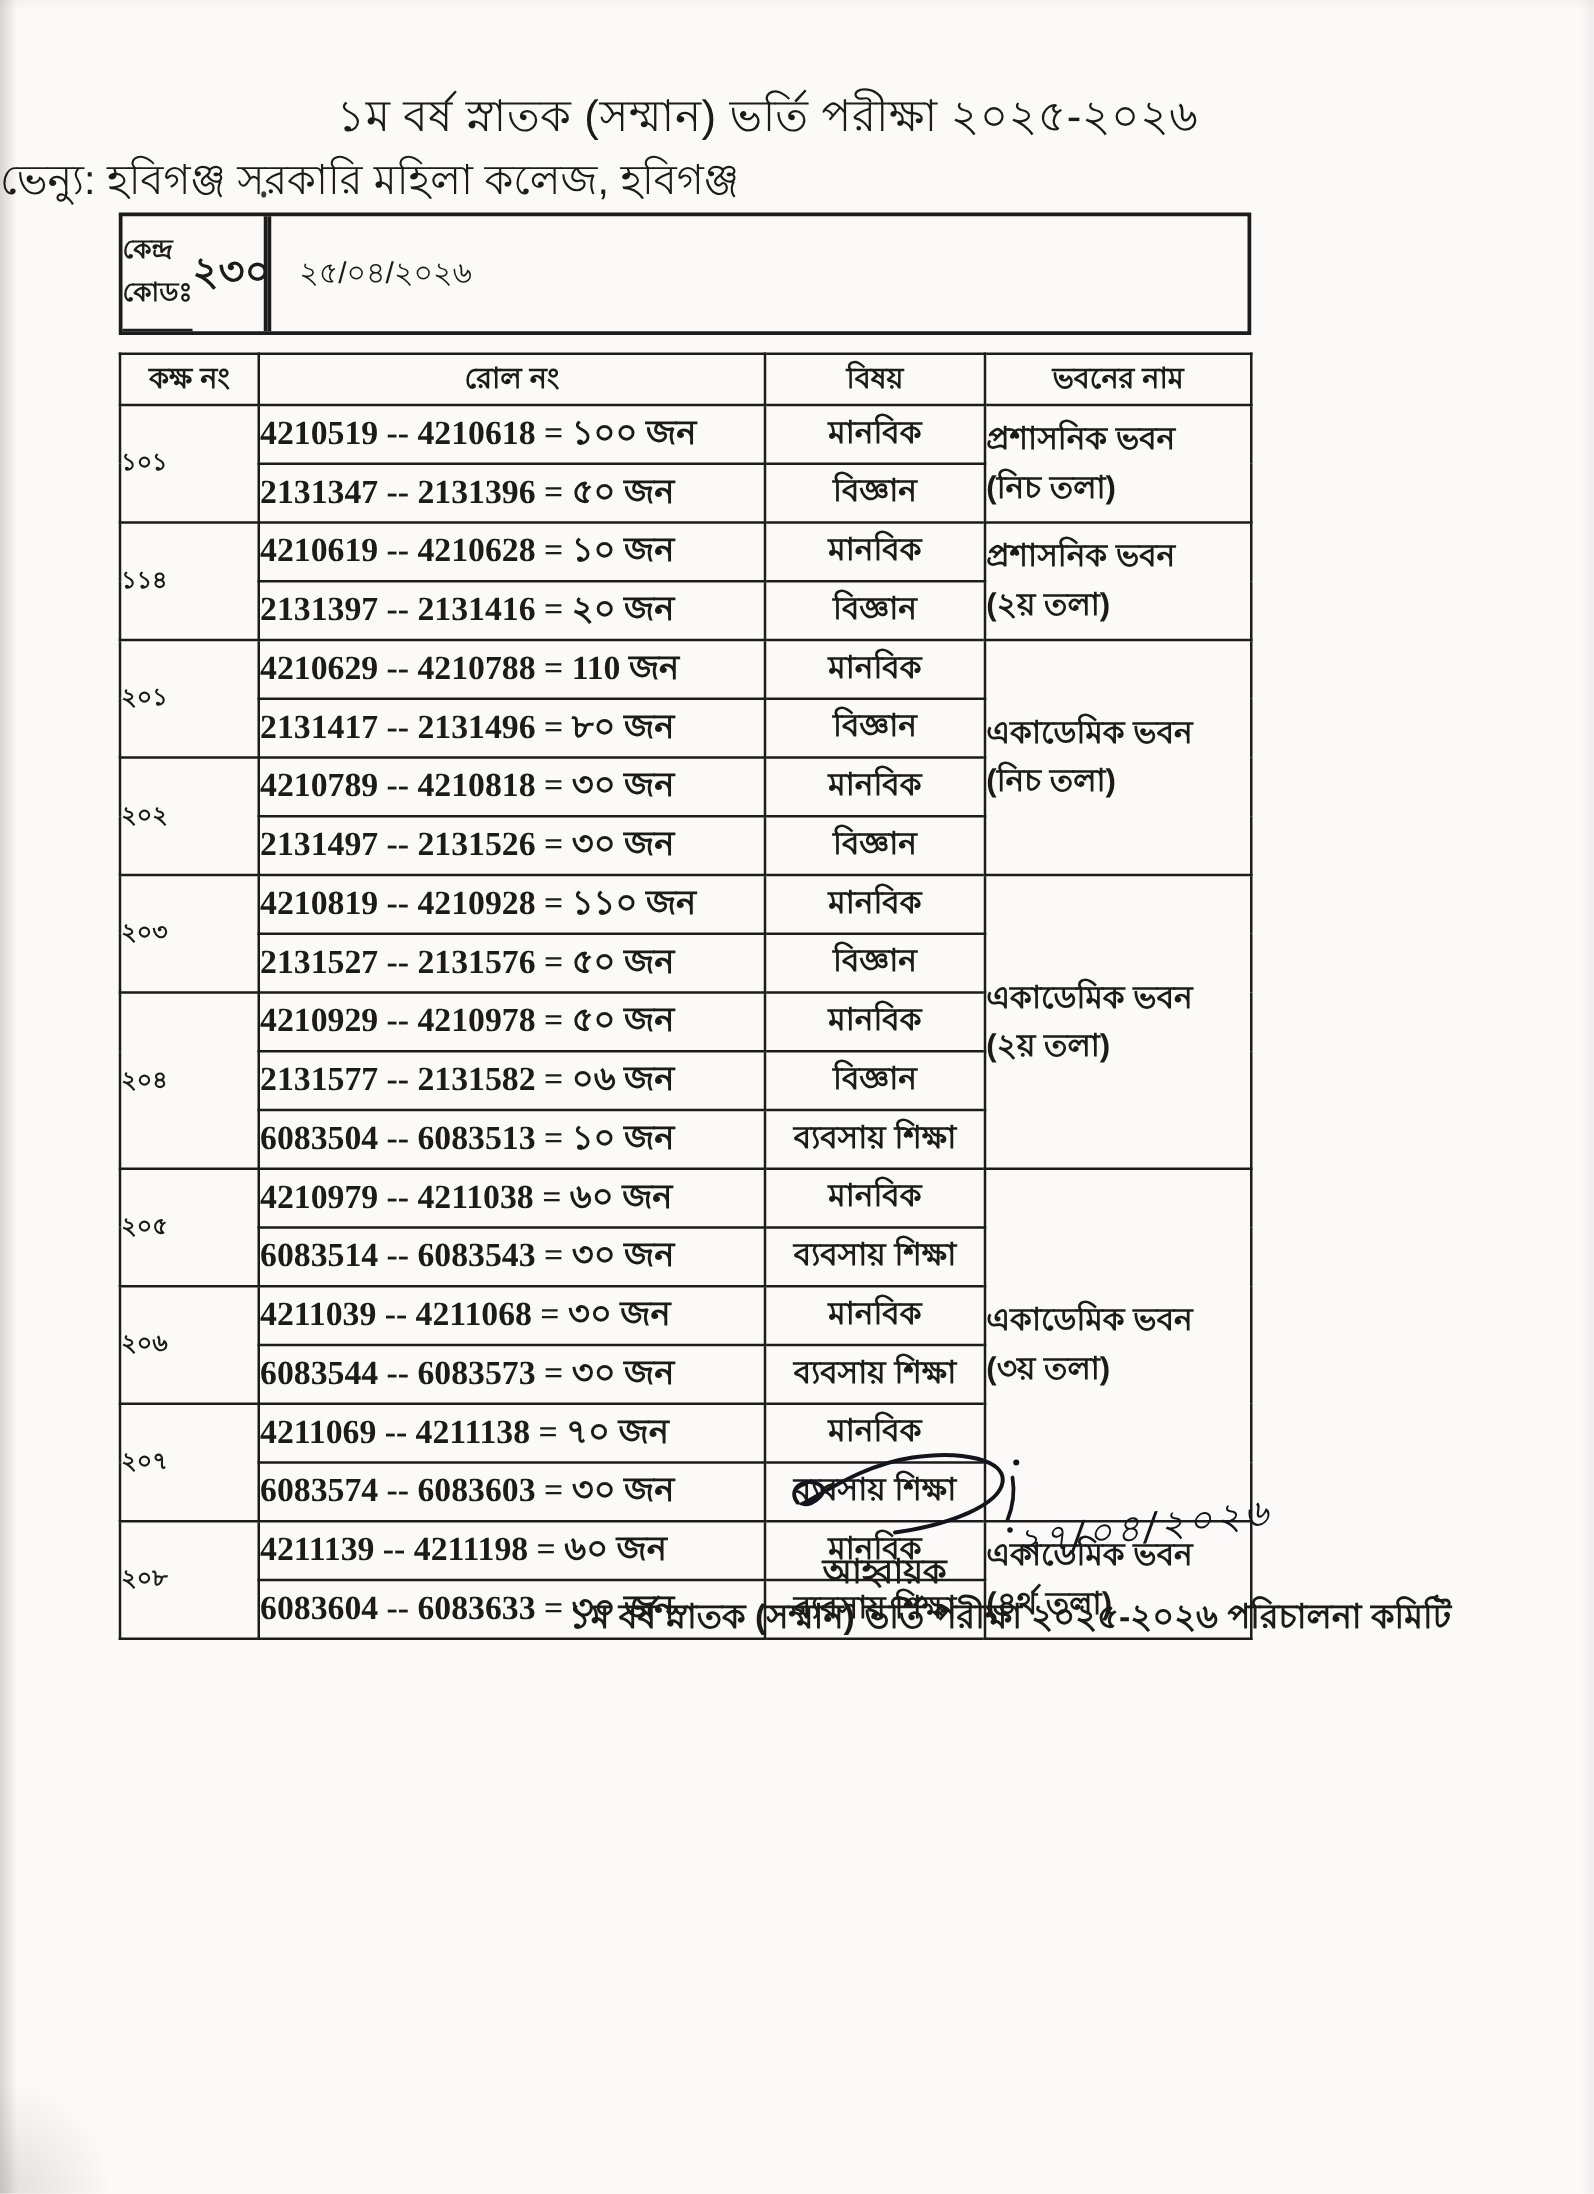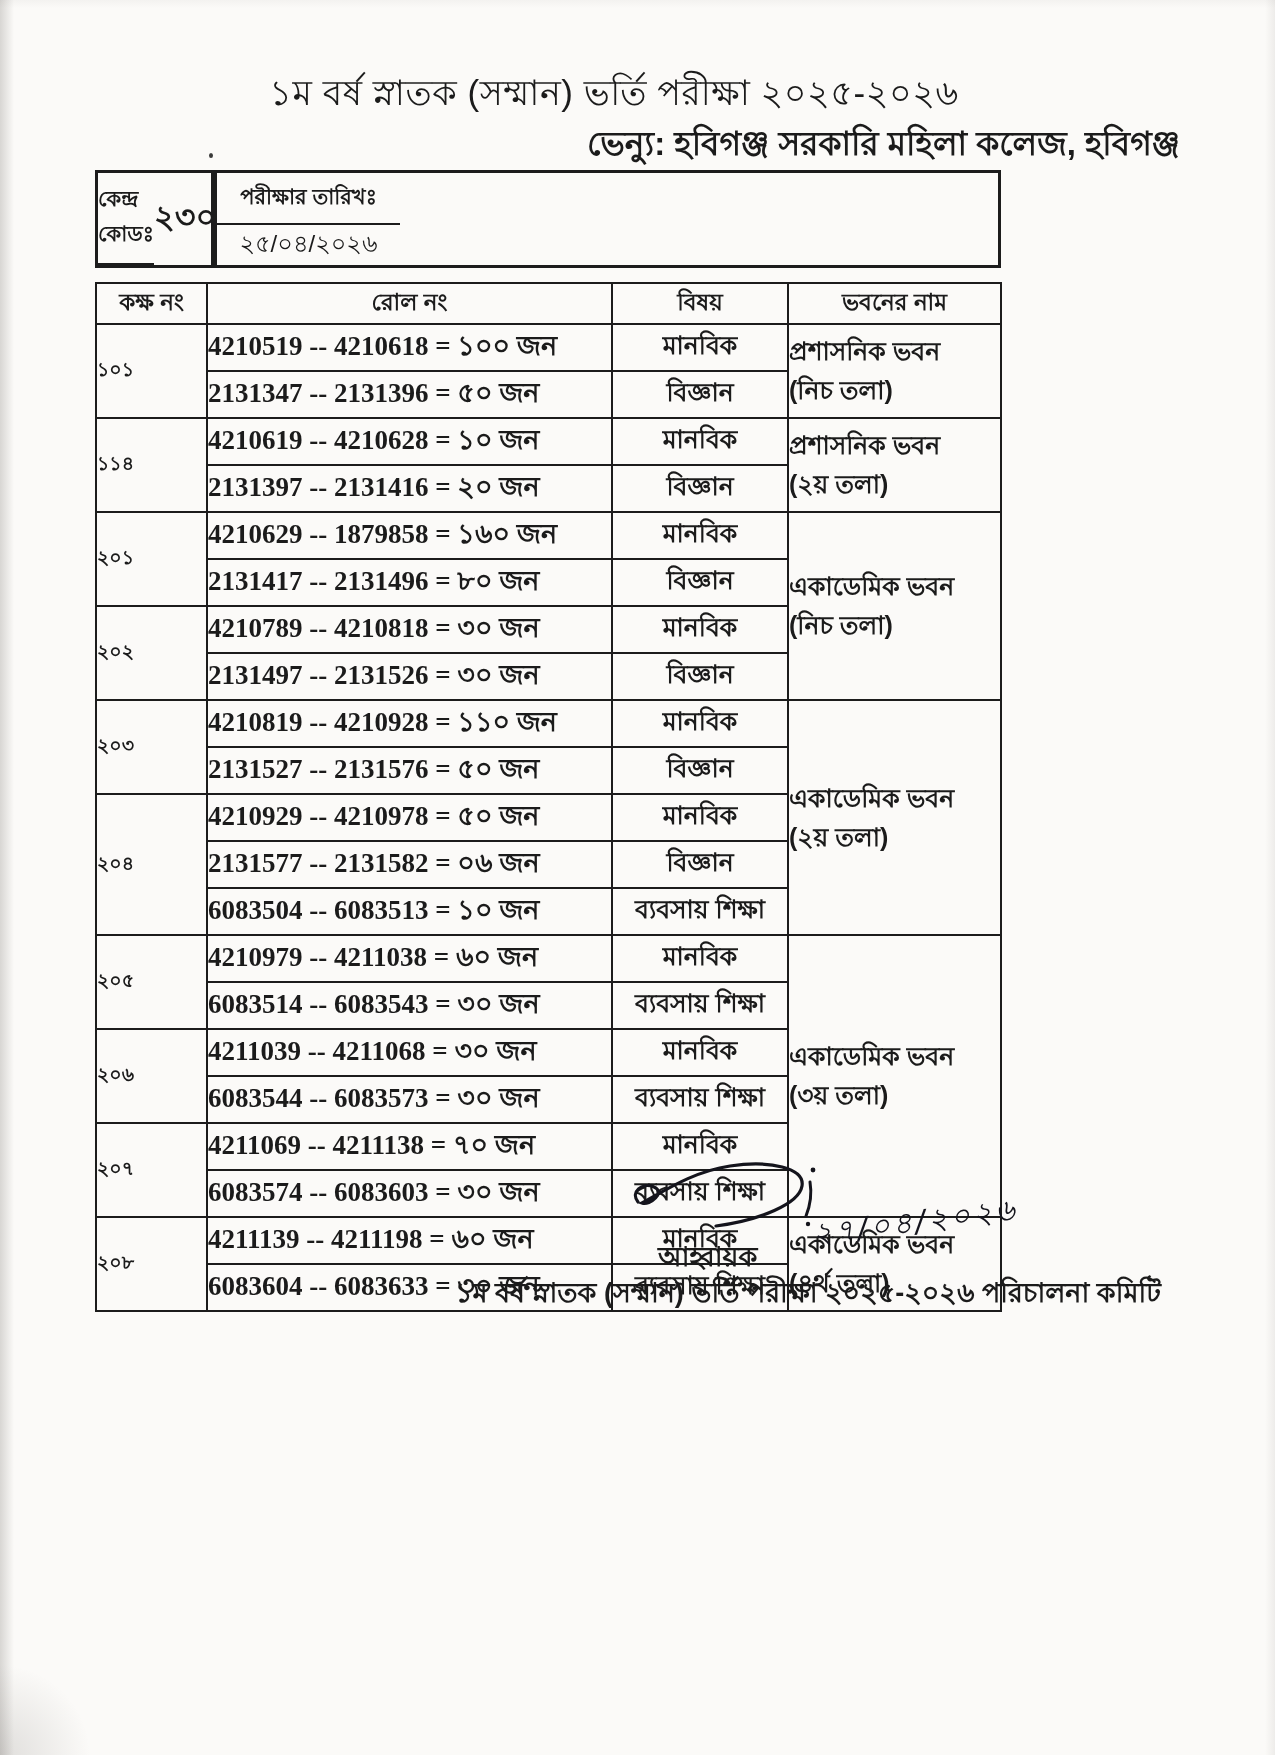--- a/index.html
+++ b/index.html
@@ -18,22 +18,22 @@
       linear-gradient(to bottom, rgba(120,115,110,.06), rgba(120,115,110,0) 8px),
       radial-gradient(circle at 0% 100%, rgba(100,95,90,.18), rgba(100,95,90,0) 90px);
   }
   .speck{position:absolute;background:#3a3a3a;border-radius:50%;}
 
   .doc-title{
     position:absolute;top:66px;left:0;width:1180px;text-align:center;
     font-size:35px;font-weight:400;letter-spacing:.5px;margin-left:24px;
   }
   .doc-venue{
-    position:absolute;top:118px;left:0;width:1180px;text-align:right;
-    font-size:33px;font-weight:700;
+    position:absolute;top:118px;left:0;width:1180px;text-align:left;
+    font-size:33px;font-weight:400;
   }
 
   
   .info-box{
     position:absolute;left:95px;top:170px;width:900px;height:92px;
     border:3px solid #1c1c1c;display:flex;background:transparent;
   }
   .info-left{width:113px;border-right:3px solid #1c1c1c;display:flex;flex-direction:row;}
   .info-left-top{flex:1.35;display:flex;align-items:center;justify-content:center;
     border-bottom:2px solid #1c1c1c;font-size:21px;font-weight:700;}
@@ -95,21 +95,20 @@
 
 <div class="doc-title">১ম বর্ষ স্নাতক (সম্মান) ভর্তি পরীক্ষা ২০২৫-২০২৬</div>
 <div class="doc-venue">ভেন্যু: হবিগঞ্জ সরকারি মহিলা কলেজ, হবিগঞ্জ</div>
 
 <div class="info-box">
   <div class="info-left">
     <div class="info-left-top">কেন্দ্র কোডঃ</div>
     <div class="info-left-bottom">২৩০</div>
   </div>
   <div class="info-right">
-    <div class="info-right-top">পরীক্ষার তারিখঃ</div>
     <div class="info-right-bottom">২৫/০৪/২০২৬</div>
   </div>
 </div>
 
 <table class="seat-table">
   <colgroup>
     <col class="col-room">
       <col class="col-roll">
       <col class="col-subject">
       <col class="col-building">
@@ -144,21 +143,21 @@
           <div>প্রশাসনিক ভবন</div>
           <div>(২য় তলা)</div>
         </td>
       </tr>
       <tr>
         <td class="cell-roll">2131397 -- 2131416 = ২০ জন</td>
         <td class="cell-subject">বিজ্ঞান</td>
       </tr>
       <tr>
         <td class="cell-room" rowspan="2">২০১</td>
-        <td class="cell-roll">4210629 -- 1879858 = ১৬০ জন</td>
+        <td class="cell-roll">4210629 -- 4210788 = 110 জন</td>
         <td class="cell-subject">মানবিক</td>
         <td class="cell-building" rowspan="4">
           <div>একাডেমিক ভবন</div>
           <div>(নিচ তলা)</div>
         </td>
       </tr>
       <tr>
         <td class="cell-roll">2131417 -- 2131496 = ৮০ জন</td>
         <td class="cell-subject">বিজ্ঞান</td>
       </tr>

